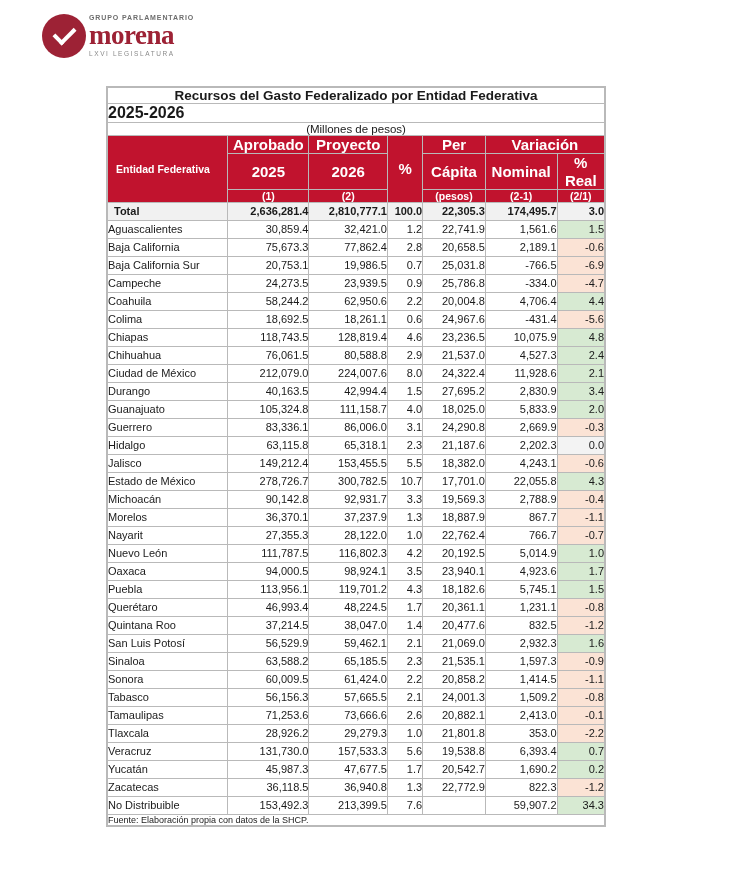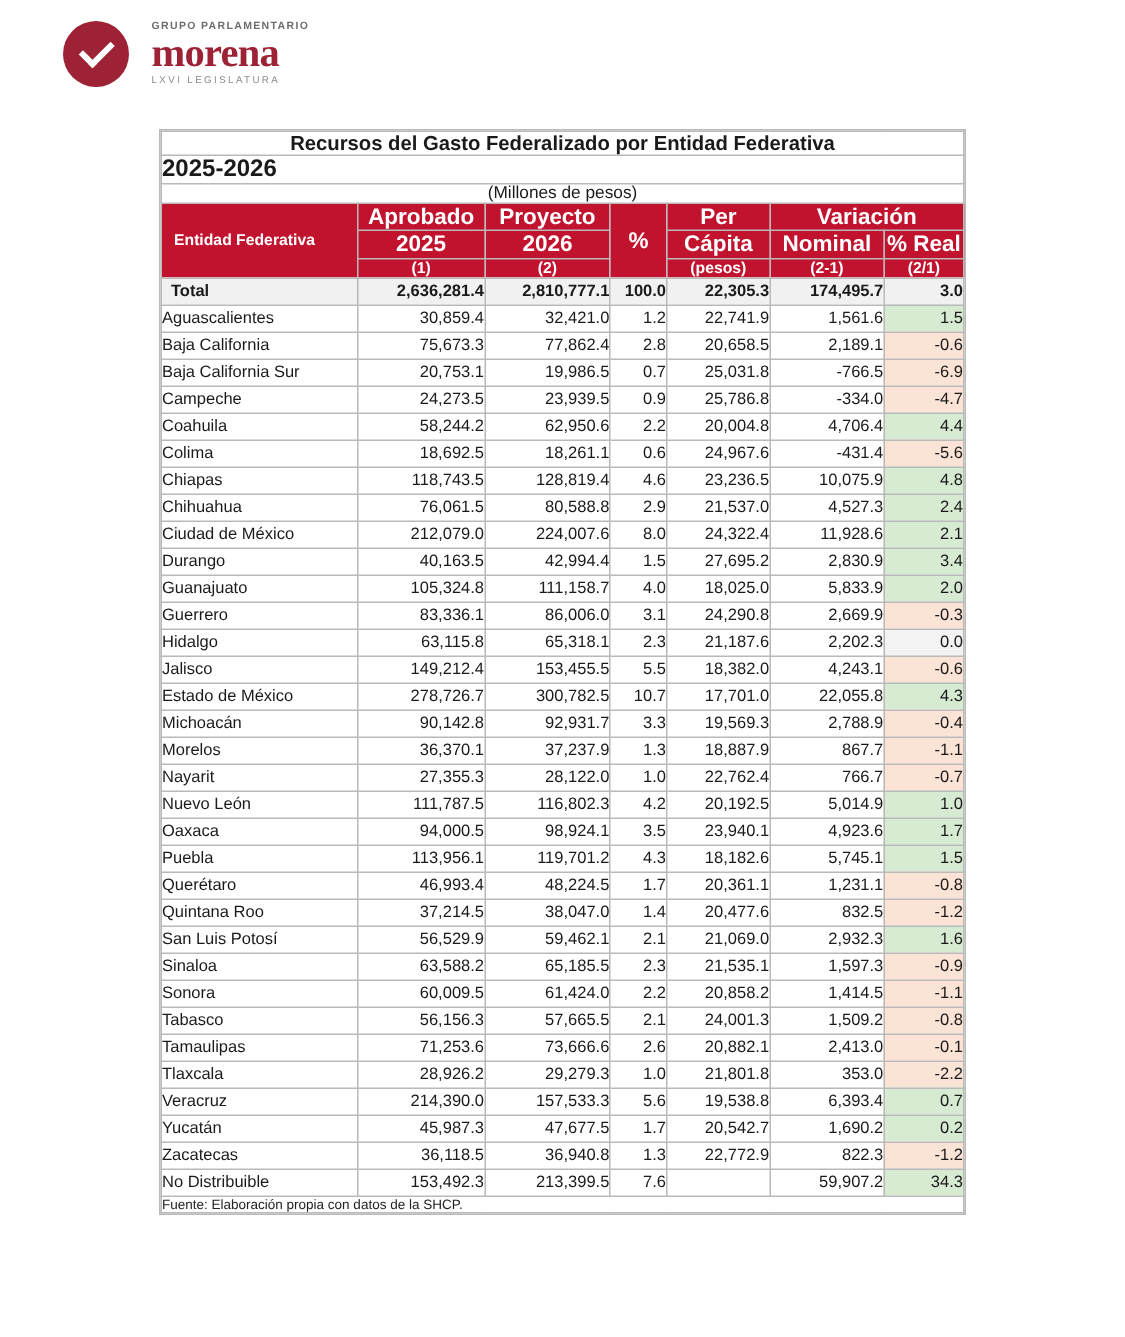--- a/index.html
+++ b/index.html
@@ -19,21 +19,21 @@
     overflow: hidden;
   }
 
   
   .logo-block {
     position: absolute;
     left: 42px;
     top: 14px;
     display: flex;
     align-items: center;
-    gap: 15px;
+    gap: 3px;
   }
   .logo-mark {
     width: 44px;
     height: 44px;
     border-radius: 50%;
     background: #9d2235;
     position: relative;
     flex: 0 0 auto;
   }
   .logo-mark::after {
@@ -67,21 +67,21 @@
     letter-spacing: 1.6px;
     color: #8a8a8a;
     margin-top: 2px;
   }
 
   
   .table-wrap {
     position: absolute;
     left: 106px;
     top: 86px;
-    width: 538px;
+    width: 500px;
     border: 1px solid #b9b9b9;
     background: #fff;
   }
   table.main {
     border-collapse: collapse;
     width: 100%;
     font-size: 11px;
     color: #1a1a1a;
   }
   table.main td, table.main th {
@@ -496,21 +496,21 @@
             <td class="name">Tlaxcala</td>
             <td class="num">28,926.2</td>
             <td class="num">29,279.3</td>
             <td class="num">1.0</td>
             <td class="num">21,801.8</td>
             <td class="num">353.0</td>
             <td class="neg">-2.2</td>
           </tr>
           <tr>
             <td class="name">Veracruz</td>
-            <td class="num">214,390.0</td>
+            <td class="num">131,730.0</td>
             <td class="num">157,533.3</td>
             <td class="num">5.6</td>
             <td class="num">19,538.8</td>
             <td class="num">6,393.4</td>
             <td class="pos">0.7</td>
           </tr>
           <tr>
             <td class="name">Yucatán</td>
             <td class="num">45,987.3</td>
             <td class="num">47,677.5</td>

